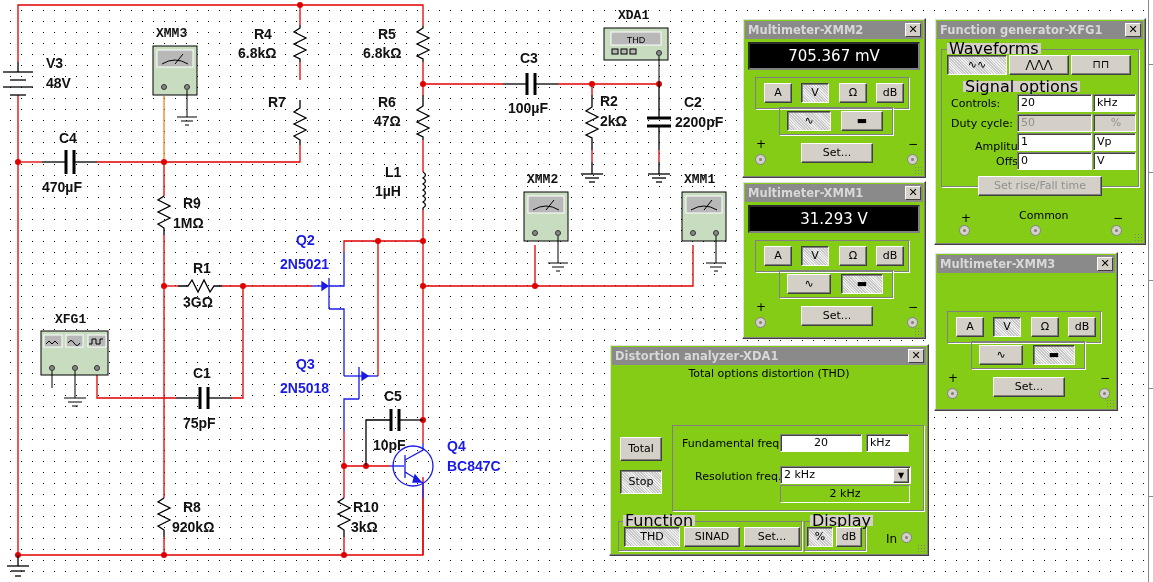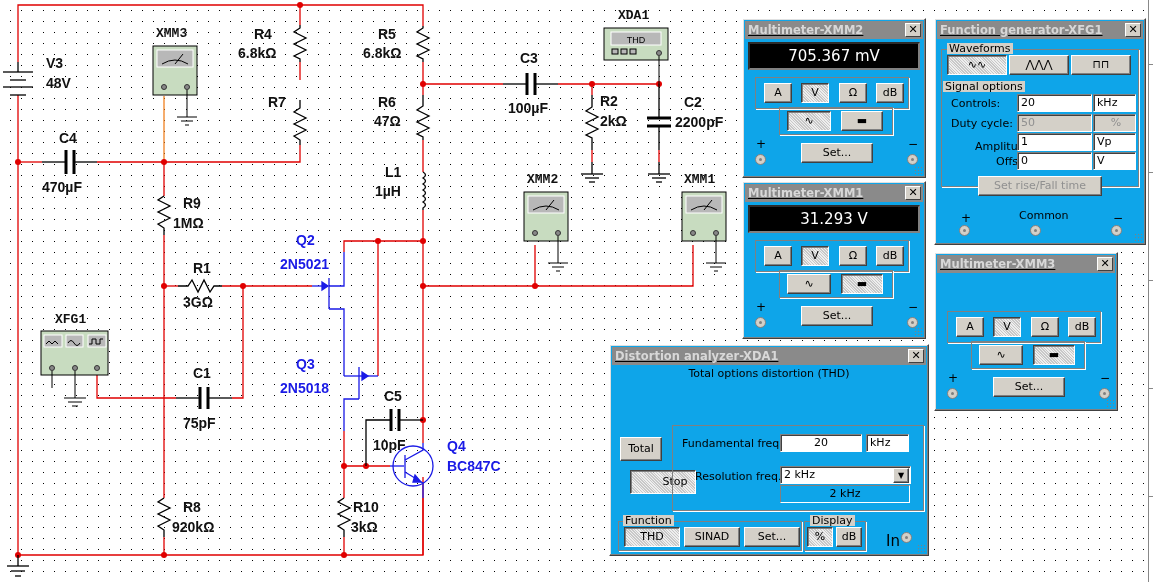--- a/index.html
+++ b/index.html
@@ -8,41 +8,41 @@
   #canvas{position:absolute;left:0;top:0;width:1153px;height:582px;
     background-image:radial-gradient(circle,#000 0.7px,transparent 0.9px);
     background-size:11px 11px;background-position:5px 5px;}
   svg#schem{position:absolute;left:0;top:0;}
   .lbl{font-family:"Liberation Sans",sans-serif;font-weight:bold;font-size:14px;fill:#111;}
   .lblb{font-family:"Liberation Sans",sans-serif;font-weight:bold;font-size:14px;fill:#1a1ae6;}
   .ilbl{font-family:"Liberation Mono",monospace;font-weight:bold;font-size:13px;fill:#111;}
   .ruler{position:absolute;left:1148px;top:0;width:1px;height:582px;background:#888;}
   .tick{position:absolute;left:1148px;width:5px;height:1px;background:#888;}
 
-  .win{position:absolute;background:#0ea5e9;border:1px solid #fff;border-right-color:#404040;border-bottom-color:#404040;
-    box-shadow:inset -1px -1px 0 #808080, inset 1px 1px 0 #e0e0e0;font-family:"DejaVu Sans",sans-serif;font-size:11px;color:#000;text-decoration:underline;}
+  .win{position:absolute;background:#84cc16;border:1px solid #fff;border-right-color:#404040;border-bottom-color:#404040;
+    box-shadow:inset -1px -1px 0 #808080, inset 1px 1px 0 #e0e0e0;font-family:"DejaVu Sans",sans-serif;font-size:11px;color:#000;}
   .tbar{height:18px;margin:2px;background:#8a8a8a;color:#d8d8d8;font-weight:bold;font-size:11.5px;line-height:18px;padding-left:3px;position:relative;}
   .xbtn{position:absolute;right:2px;top:2px;width:14px;height:12px;background:#d4d0c8;border:1px solid #fff;border-right-color:#404040;border-bottom-color:#404040;
     font-size:11px;line-height:11px;text-align:center;color:#000;font-weight:bold;}
   .lcd{background:#000;color:#fff;text-align:center;font-size:15px;border:2px inset #808080;}
   .btn{position:absolute;background:#d4d0c8;border:1px solid #fff;border-right-color:#404040;border-bottom-color:#404040;
     box-shadow:inset -1px -1px 0 #808080;text-align:center;font-size:11px;line-height:18px;}
   .btn.on{background-color:#e8e8e8;background-image:repeating-linear-gradient(45deg,#c8c8c8 0 1px,#eee 1px 2px);
     border-color:#404040 #fff #fff #404040;box-shadow:inset 1px 1px 0 #808080;}
   .grp{position:absolute;border:1px solid #808080;box-shadow:1px 1px 0 #fff;}
   .term{position:absolute;width:9px;height:9px;border-radius:50%;border:1px solid #808080;background:#d4d0c8;}
   .term::after{content:"";position:absolute;left:3px;top:3px;width:3px;height:3px;border-radius:50%;background:#808080;}
   .tlab{position:absolute;font-size:12px;}
   .grip{position:absolute;right:2px;bottom:2px;width:9px;height:9px;
     background-image:radial-gradient(circle,#808080 0.8px,transparent 1px);background-size:3px 3px;}
   .field{position:absolute;background:#fff;border:1px solid #808080;border-right-color:#fff;border-bottom-color:#fff;
     box-shadow:inset 1px 1px 0 #404040;height:16px;line-height:16px;padding-left:3px;font-size:11px;}
   .field.dis{background:#d4d0c8;color:#909090;}
   .flab{position:absolute;font-size:11px;}
-  .glab{position:absolute;background:#d4d0c8;padding:0 2px;font-size:11px;line-height:11px;}
+  .glab{position:absolute;background:#d4d0c8;padding:0 2px;font-size:16px;line-height:11px;}
 </style>
 </head>
 <body>
 
 <div id="canvas"></div>
 
 <div class="ruler"></div>
 <div class="tick" style="top:64px"></div>
 <div class="tick" style="top:172px"></div>
 <div class="tick" style="top:280px"></div>
@@ -360,21 +360,21 @@
   <div class="grip"></div>
 </div>
 
 <div class="win" style="left:934px;top:18px;width:210px;height:225px;">
   <div class="tbar"><span>Function generator-XFG1</span><div class="xbtn">✕</div></div>
   <div class="grp" style="left:6px;top:30px;width:196px;height:136px;"></div>
   <div class="glab" style="left:12px;top:24px;">Waveforms</div>
   <div class="btn on" style="left:12px;top:36px;width:58px;"><span>∿∿</span></div>
   <div class="btn" style="left:74px;top:36px;width:58px;"><span>⋀⋀⋀</span></div>
   <div class="btn" style="left:136px;top:36px;width:58px;"><span>⊓⊓</span></div>
-  <div class="glab" style="left:8px;top:62px;">Signal options</div>
+  <div class="glab" style="left:28px;top:62px;">Signal options</div>
   <div class="flab" style="left:16px;top:78px;">Controls:</div>
   <div class="field" style="left:82px;top:75px;width:70px;">20</div>
   <div class="field" style="left:158px;top:75px;width:38px;">kHz</div>
   <div class="flab" style="left:16px;top:98px;">Duty cycle:</div>
   <div class="field dis" style="left:82px;top:95px;width:70px;">50</div>
   <div class="field dis" style="left:158px;top:95px;width:38px;text-align:center;">%</div>
   <div class="flab" style="left:16px;top:121px;margin-left:24px;">Amplitude:</div>
   <div class="field" style="left:82px;top:114px;width:70px;">1</div>
   <div class="field" style="left:158px;top:114px;width:38px;">Vp</div>
   <div class="flab" style="left:34px;top:136px;margin-left:27px;">Offset:</div>
@@ -405,36 +405,36 @@
   <div class="btn" style="left:58px;top:124px;width:70px;">Set...</div>
   <div class="tlab" style="left:165px;top:118px;">−</div>
   <div class="term" style="left:164px;top:135px;"></div>
   <div class="grip"></div>
 </div>
 
 <div class="win" style="left:609px;top:344px;width:318px;height:210px;">
   <div class="tbar"><span>Distortion analyzer-XDA1</span><div class="xbtn">✕</div></div>
   <div style="position:absolute;left:0;top:22px;width:318px;text-align:center;font-size:11px;">Total options distortion (THD)</div>
   <div class="btn" style="left:10px;top:92px;width:40px;height:22px;line-height:22px;">Total</div>
-  <div class="btn on" style="left:20px;top:125px;width:40px;height:22px;line-height:22px;padding-left:24px;">Stop</div>
+  <div class="btn on" style="left:10px;top:125px;width:40px;height:22px;line-height:22px;">Stop</div>
   <div class="grp" style="left:62px;top:80px;width:250px;height:84px;"></div>
   <div class="flab" style="left:72px;top:92px;">Fundamental freq.</div>
   <div class="field" style="left:170px;top:89px;width:80px;text-align:center;padding-left:0;">20</div>
   <div class="field" style="left:256px;top:89px;width:38px;">kHz</div>
   <div class="flab" style="left:85px;top:125px;">Resolution freq.</div>
   <div class="field" style="left:170px;top:121px;width:126px;">
     <span>2 kHz</span>
     <span class="btn" style="right:1px;top:1px;width:14px;height:13px;line-height:13px;font-size:8px;">▼</span>
   </div>
   <div style="position:absolute;left:170px;top:140px;width:128px;height:16px;line-height:16px;text-align:center;border:1px solid #808080;border-right-color:#fff;border-bottom-color:#fff;font-size:11px;">2 kHz</div>
   <div class="grp" style="left:8px;top:176px;width:182px;height:28px;"></div>
   <div class="glab" style="left:13px;top:170px;">Function</div>
   <div class="btn on" style="left:14px;top:182px;width:54px;">THD</div>
   <div class="btn" style="left:74px;top:182px;width:54px;">SINAD</div>
   <div class="btn" style="left:134px;top:182px;width:54px;">Set...</div>
   <div class="grp" style="left:194px;top:176px;width:60px;height:28px;"></div>
   <div class="glab" style="left:200px;top:170px;">Display</div>
   <div class="btn on" style="left:197px;top:182px;width:24px;">%</div>
   <div class="btn" style="left:226px;top:182px;width:24px;">dB</div>
-  <div class="tlab" style="left:276px;top:187px;font-size:15px;">In</div>
+  <div class="tlab" style="left:276px;top:187px;font-size:12px;">In</div>
   <div class="term" style="left:291px;top:187px;"></div>
   <div class="grip"></div>
 </div>
 
 </body></html>

